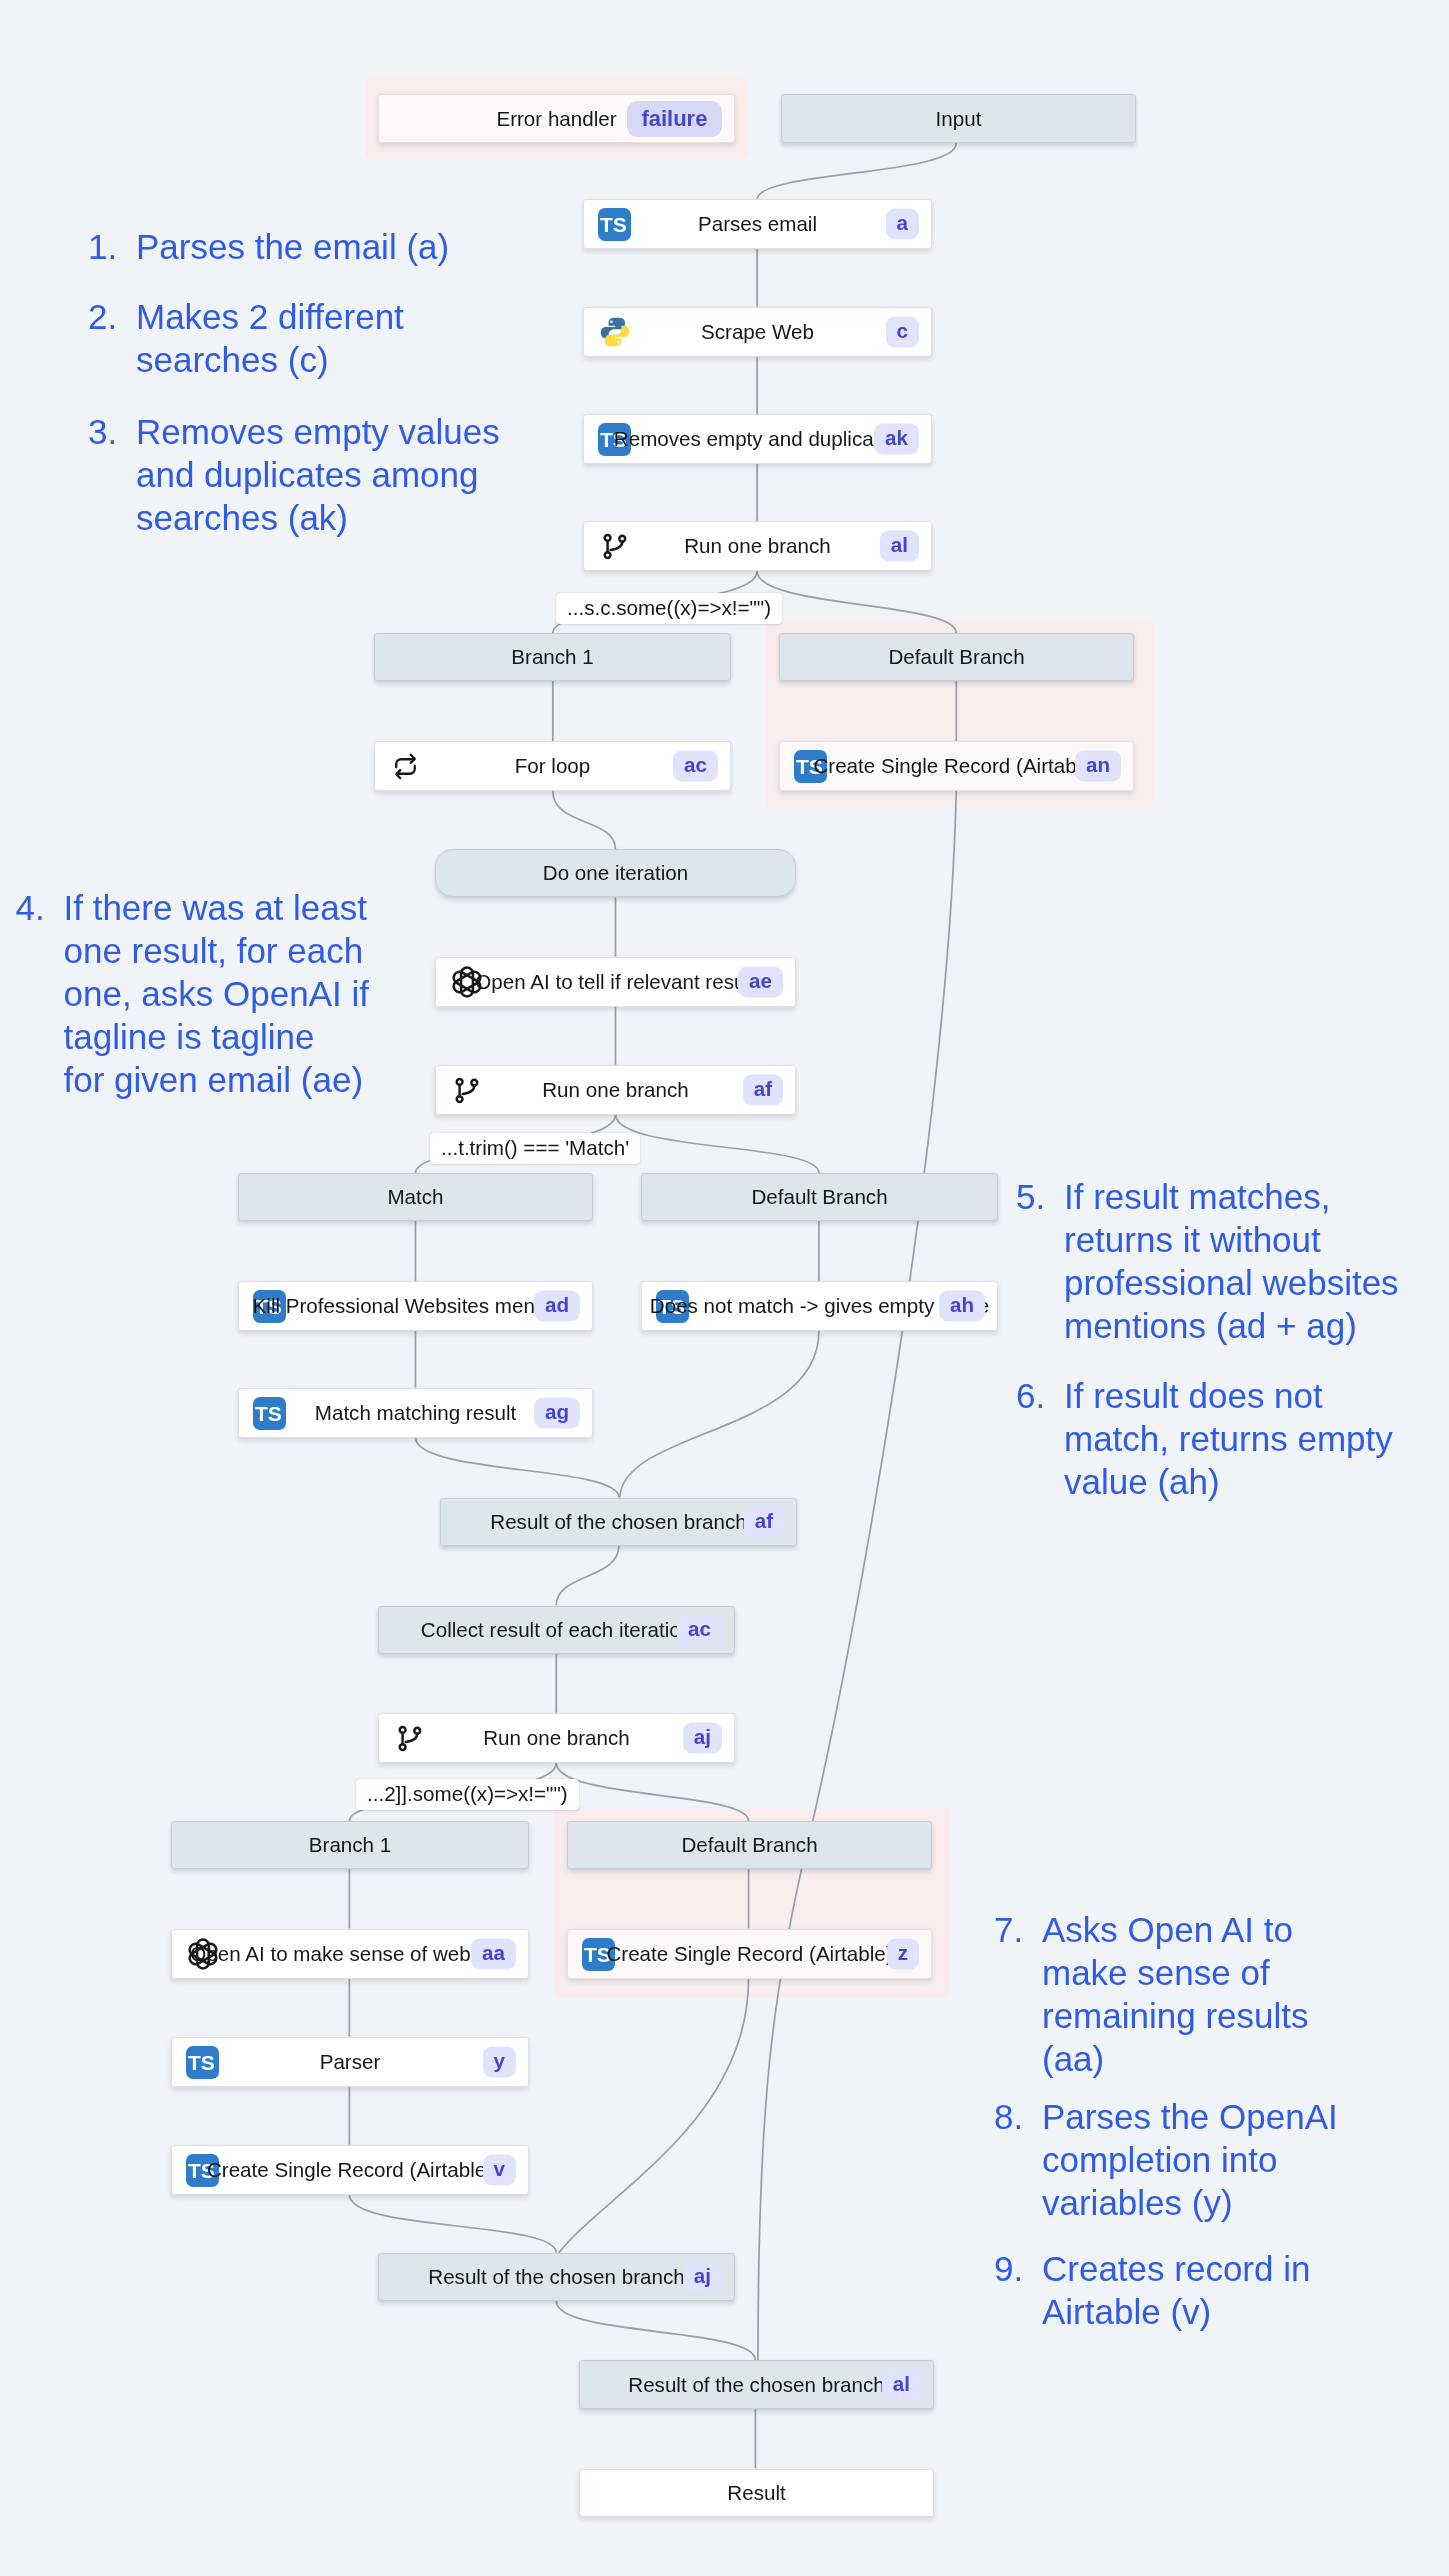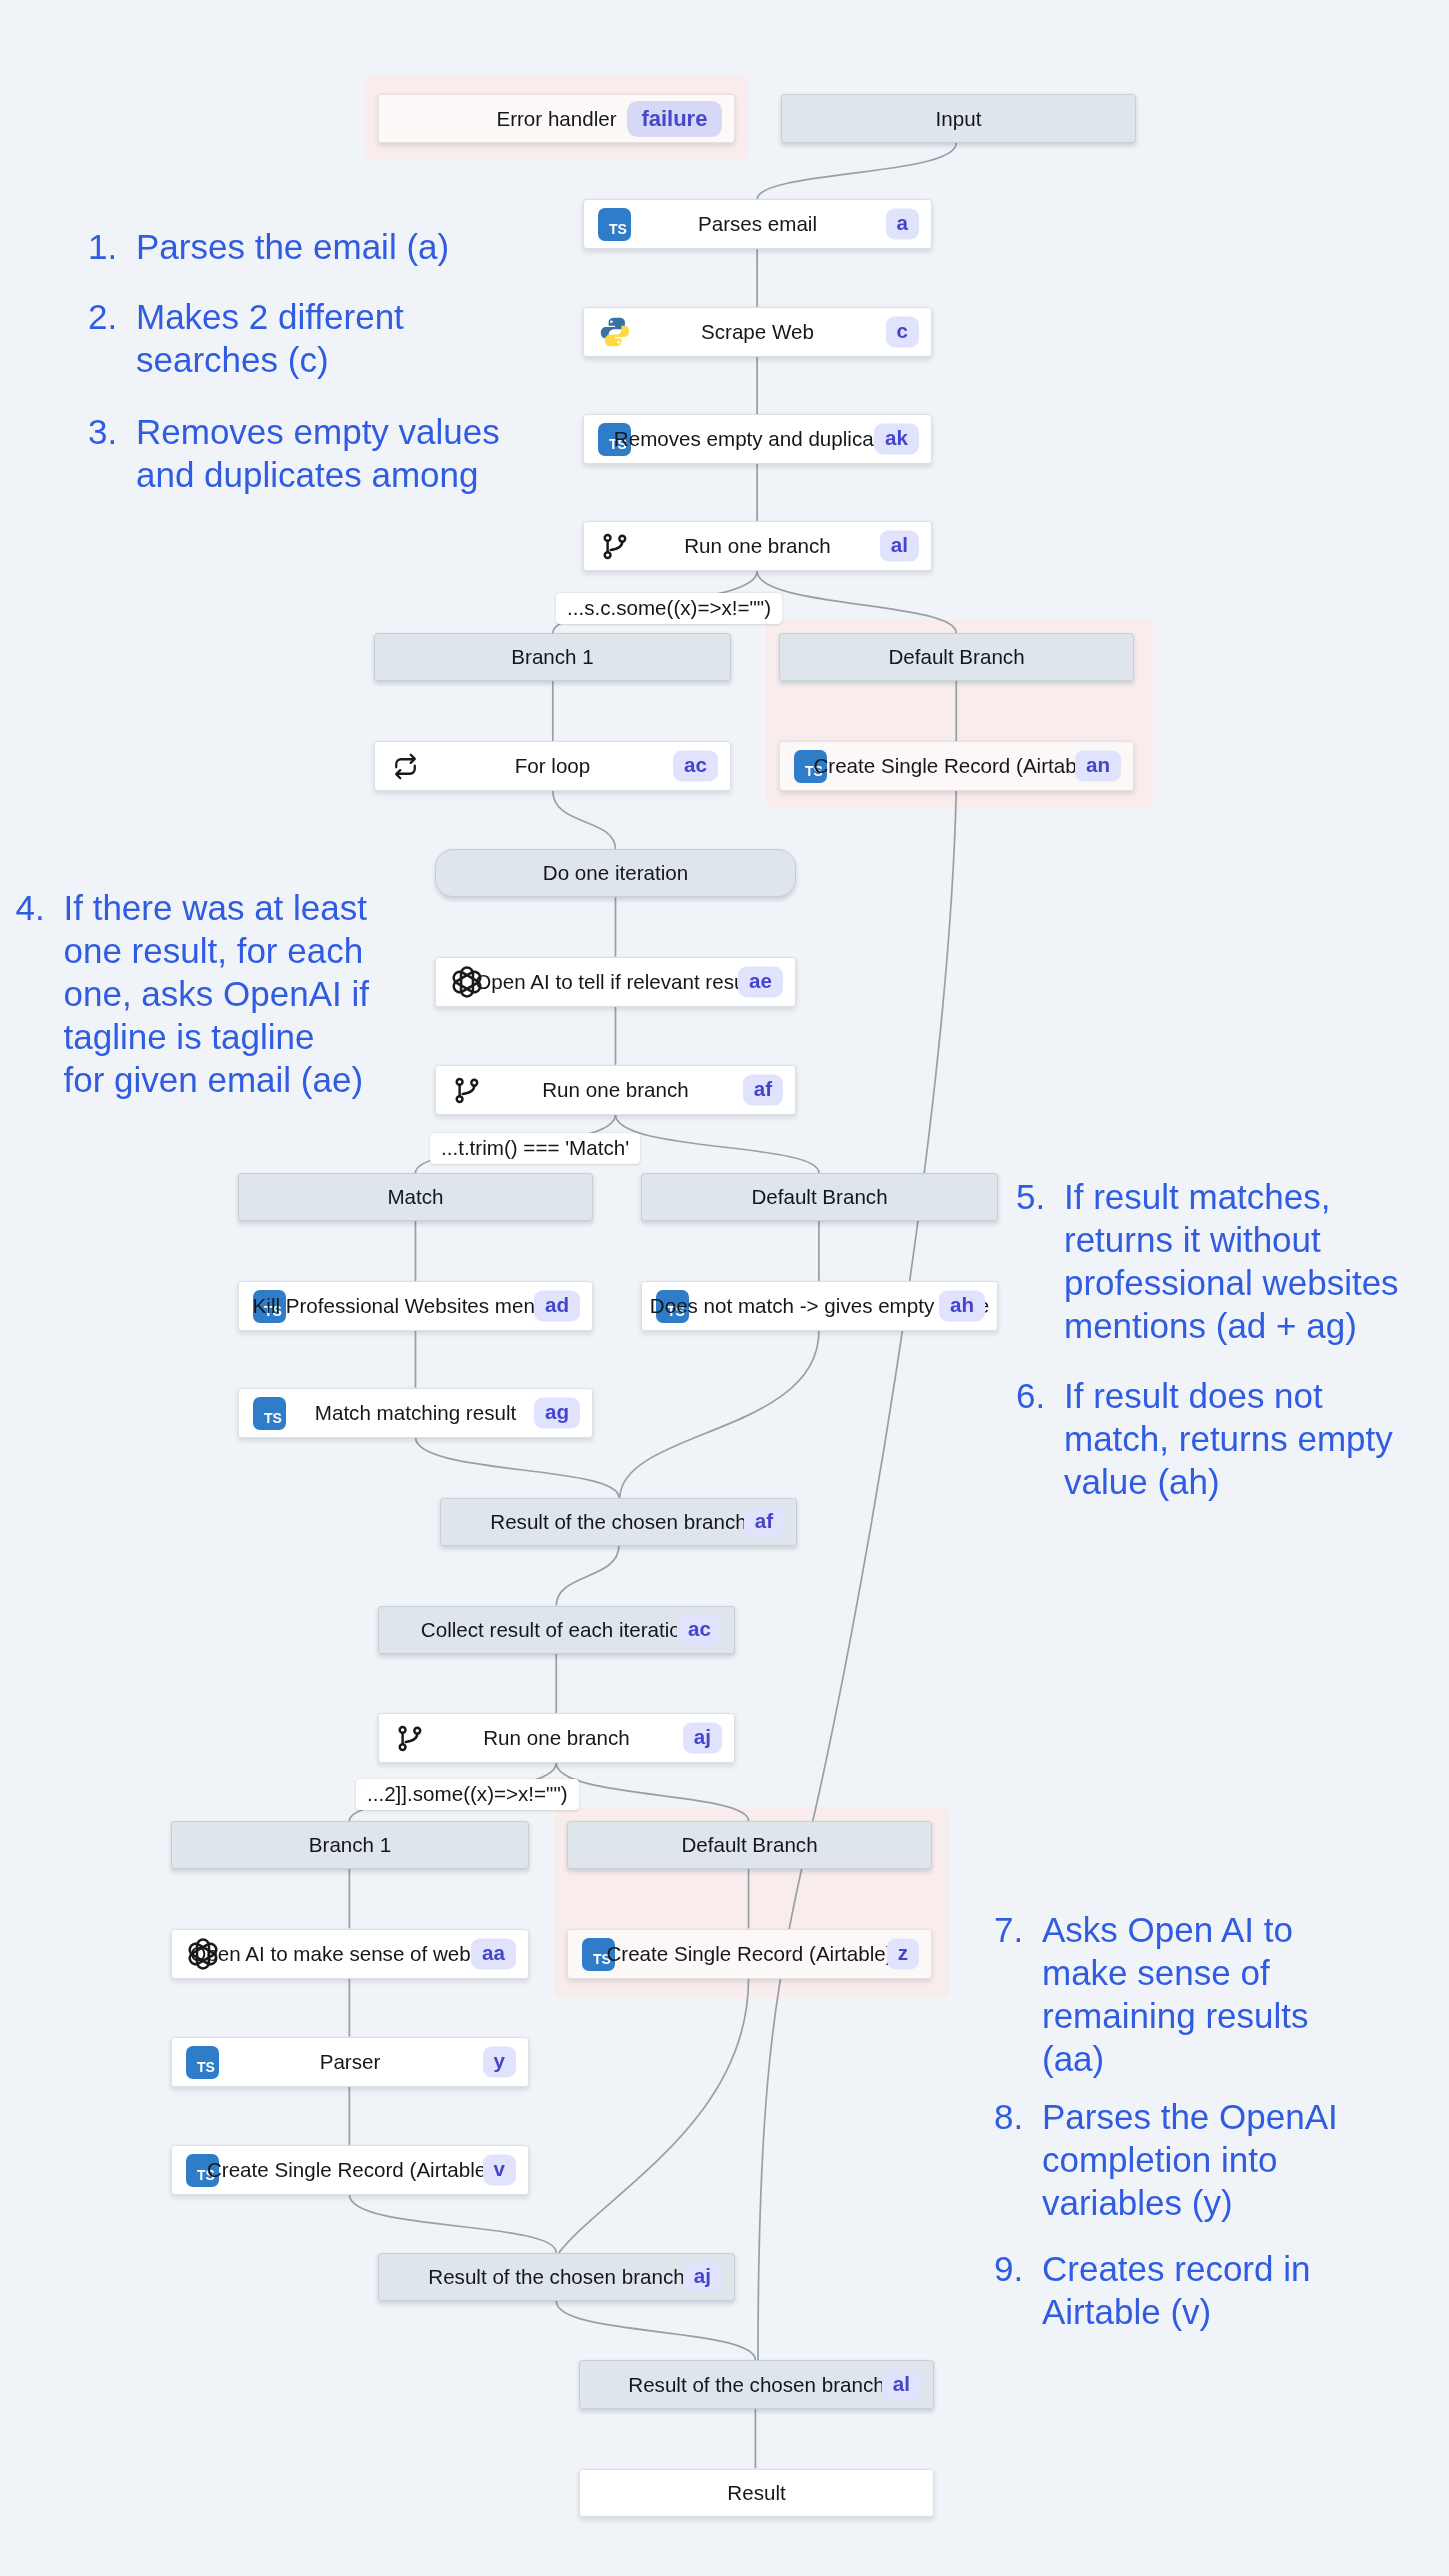--- a/index.html
+++ b/index.html
@@ -42,21 +42,21 @@
   .badge.badge-failure{
     background:var(--failure-bg,#d6d8f5);color:var(--failure-text,#4747c9);
     font-size:22px;padding:6px 14.6px;border-radius:10.3px;
   }
   .icon{
     position:absolute;left:13.7px;top:50%;transform:translateY(-50%);
     width:34px;height:34px;display:flex;align-items:center;justify-content:center;
   }
   .ts-chip{
     width:33px;height:33px;border-radius:6.9px;background:var(--ts-blue,#2f7dc8);
-    color:#fff;font-size:14px;font-weight:700;
+    color:#fff;font-size:21px;font-weight:700;
     display:flex;align-items:flex-end;justify-content:flex-end;
     box-sizing:border-box;padding:0 4.3px 3.4px 0;letter-spacing:0;
   }
   .icon svg{display:block;}
   .chip{
     position:absolute;background:#ffffff;border-radius:4.3px;
     box-shadow:0 0.9px 2.6px rgba(0,0,0,.14);
     font-size:20.6px;color:#15171a;padding:3.4px 11px;white-space:nowrap;
   }
   .annotation{
@@ -316,20 +316,21 @@
       <span class="a-lines">
         <span>Makes 2 different</span>
         <span>searches (c)</span>
       </span>
     </div>
     <div class="annotation" style="left: 88px; top: 410px;">
       <span class="a-num">3.</span>
       <span class="a-lines">
         <span>Removes empty values</span>
         <span>and duplicates among</span>
+        <span>searches (ak)</span>
       </span>
     </div>
     <div class="annotation" style="left: 15.5px; top: 886px;">
       <span class="a-num">4.</span>
       <span class="a-lines">
         <span>If there was at least</span>
         <span>one result, for each</span>
         <span>one, asks OpenAI if</span>
         <span>tagline is tagline</span>
         <span>for given email (ae)</span>

